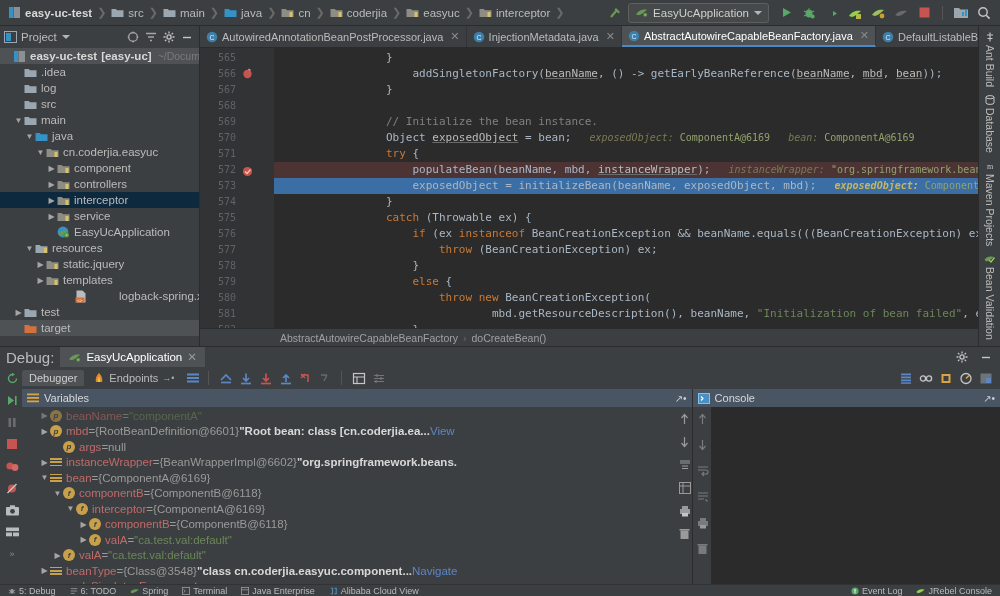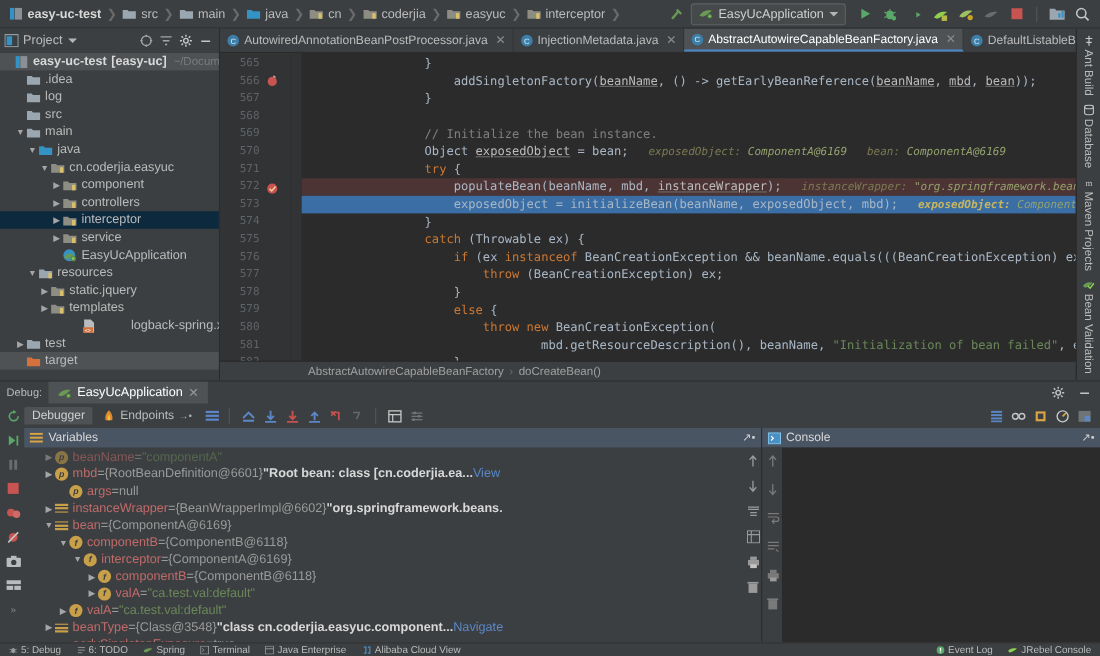--- a/index.html
+++ b/index.html
@@ -56,36 +56,36 @@
   .gmark { width:22px; flex:0 0 22px; background:#313335; padding-top:2px; }
   .foldcol { width:10px; flex:0 0 10px; background:#313335; }
   .code { flex:1 1 auto; padding-top:2px; position:relative; overflow:hidden; white-space:pre; }
   .gl { height:16px; line-height:16px; padding-right:6px; font-size:10px; }
   .cl { height:16px; line-height:16px; padding-left:6px; }
   .cl.hl { background:#3a6ea5; }
   .cl.brk { background:#4d3434; }
   .kw { color:#cc7832; } .str{ color:#6a8759; } .cmt{ color:#808080; } .def{ color:#a9b7c6; }
   .hint { color:#7a7a52; font-style:italic; font-size:10px; }
   .hintb { color:#c8b560; font-style:italic; font-size:10px; font-weight:bold;}
-  .hintg { color:#93a16c; font-style:italic; font-size:10px; }
+  .hintg { color:#93a16c; font-size:10px; }
   .ul { text-decoration:underline; text-decoration-color:#6a6a6a; }
 
   .bcbar { height:18px; flex:0 0 18px; background:#3c3f41; display:flex; align-items:center; padding-left:80px;
      font-size:10.5px; color:#a0a0a0; border-top:1px solid #2b2b2b; }
   .bcbar .sp { color:#6a6a6a; padding:0 5px; }
 
   
   .rstrip { width:22px; flex:0 0 22px; background:#3c3f41; border-left:1px solid #2b2b2b;
     display:flex; flex-direction:column; align-items:center; padding-top:6px; gap:8px; }
   .vtab { writing-mode:vertical-rl; font-size:10.5px; color:#bbbbbb; white-space:nowrap; display:flex; align-items:center; gap:3px;}
 
   
   .debugpanel { flex:0 0 238px; height:238px; background:#3c3f41; display:flex; flex-direction:column; border-top:1px solid #2b2b2b; }
   .dbghdr { height:20px; flex:0 0 20px; background:#3c3f41; display:flex; align-items:center; padding-left:6px; gap:6px; }
-  .dbghdr .dlabel { font-size:10px; color:#bbbbbb; }
+  .dbghdr .dlabel { font-size:15px; color:#bbbbbb; }
   .dbgtab { display:flex; align-items:center; gap:5px; height:20px; padding:0 8px; background:#4e5254; color:#ffffff; font-size:11.5px;}
   .dbghdr .spacer { flex:1; }
 
   .dbgtools { height:22px; flex:0 0 22px; background:#3c3f41; display:flex; align-items:center; gap:2px; padding-left:2px;}
   .dtab2 { padding:2px 7px; font-size:11px; color:#cfcfcf; background:#4e5254; border-radius:2px 2px 0 0; display:flex; align-items:center; gap:4px;}
   .dtab2.off { background:transparent; color:#bbbbbb; }
   .divv { width:1px; height:14px; background:#555; margin:0 5px; }
 
   .dbgbody { flex:1 1 auto; display:flex; min-height:0; }
   .dbgleftbar { width:22px; flex:0 0 22px; background:#3c3f41; display:flex; flex-direction:column; align-items:center; padding-top:3px; gap:6px; }

